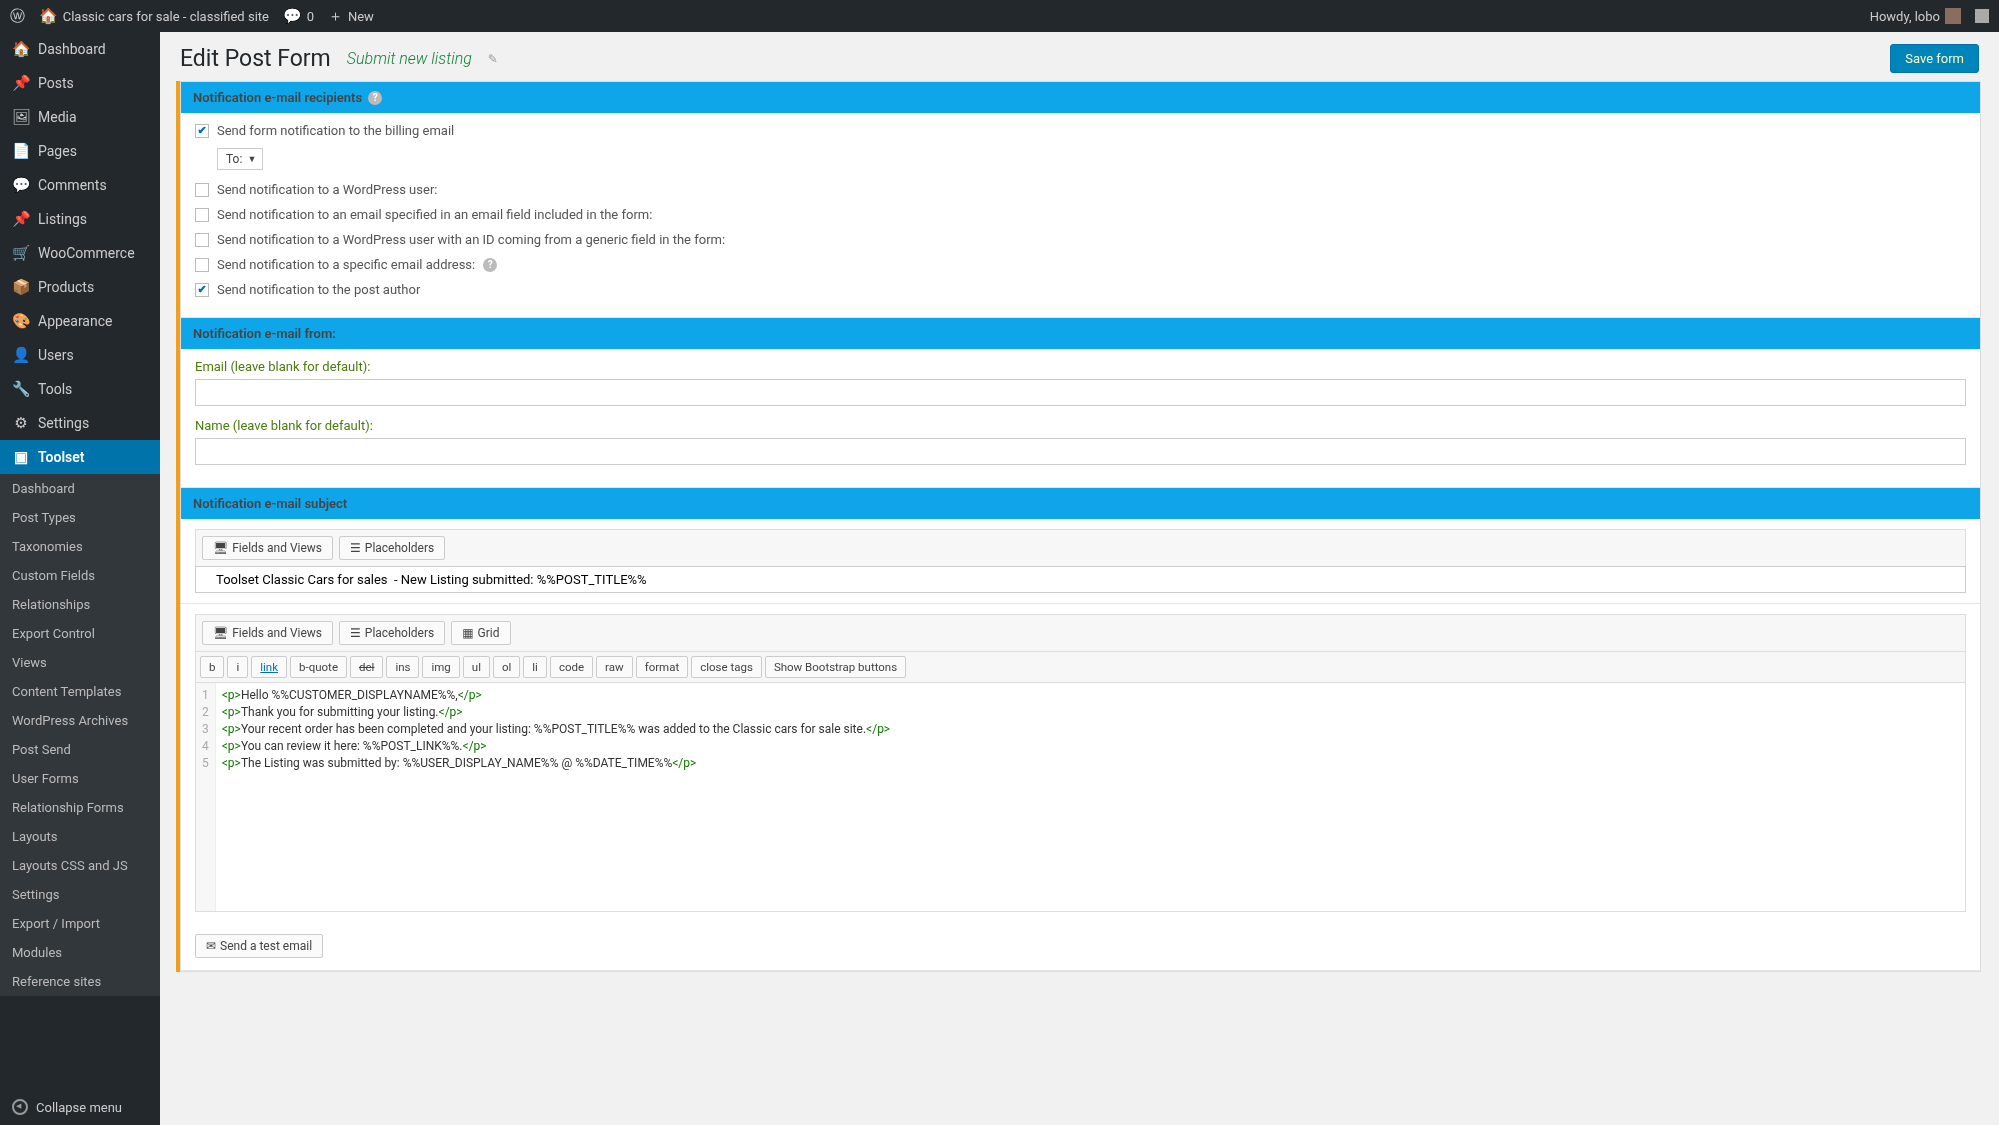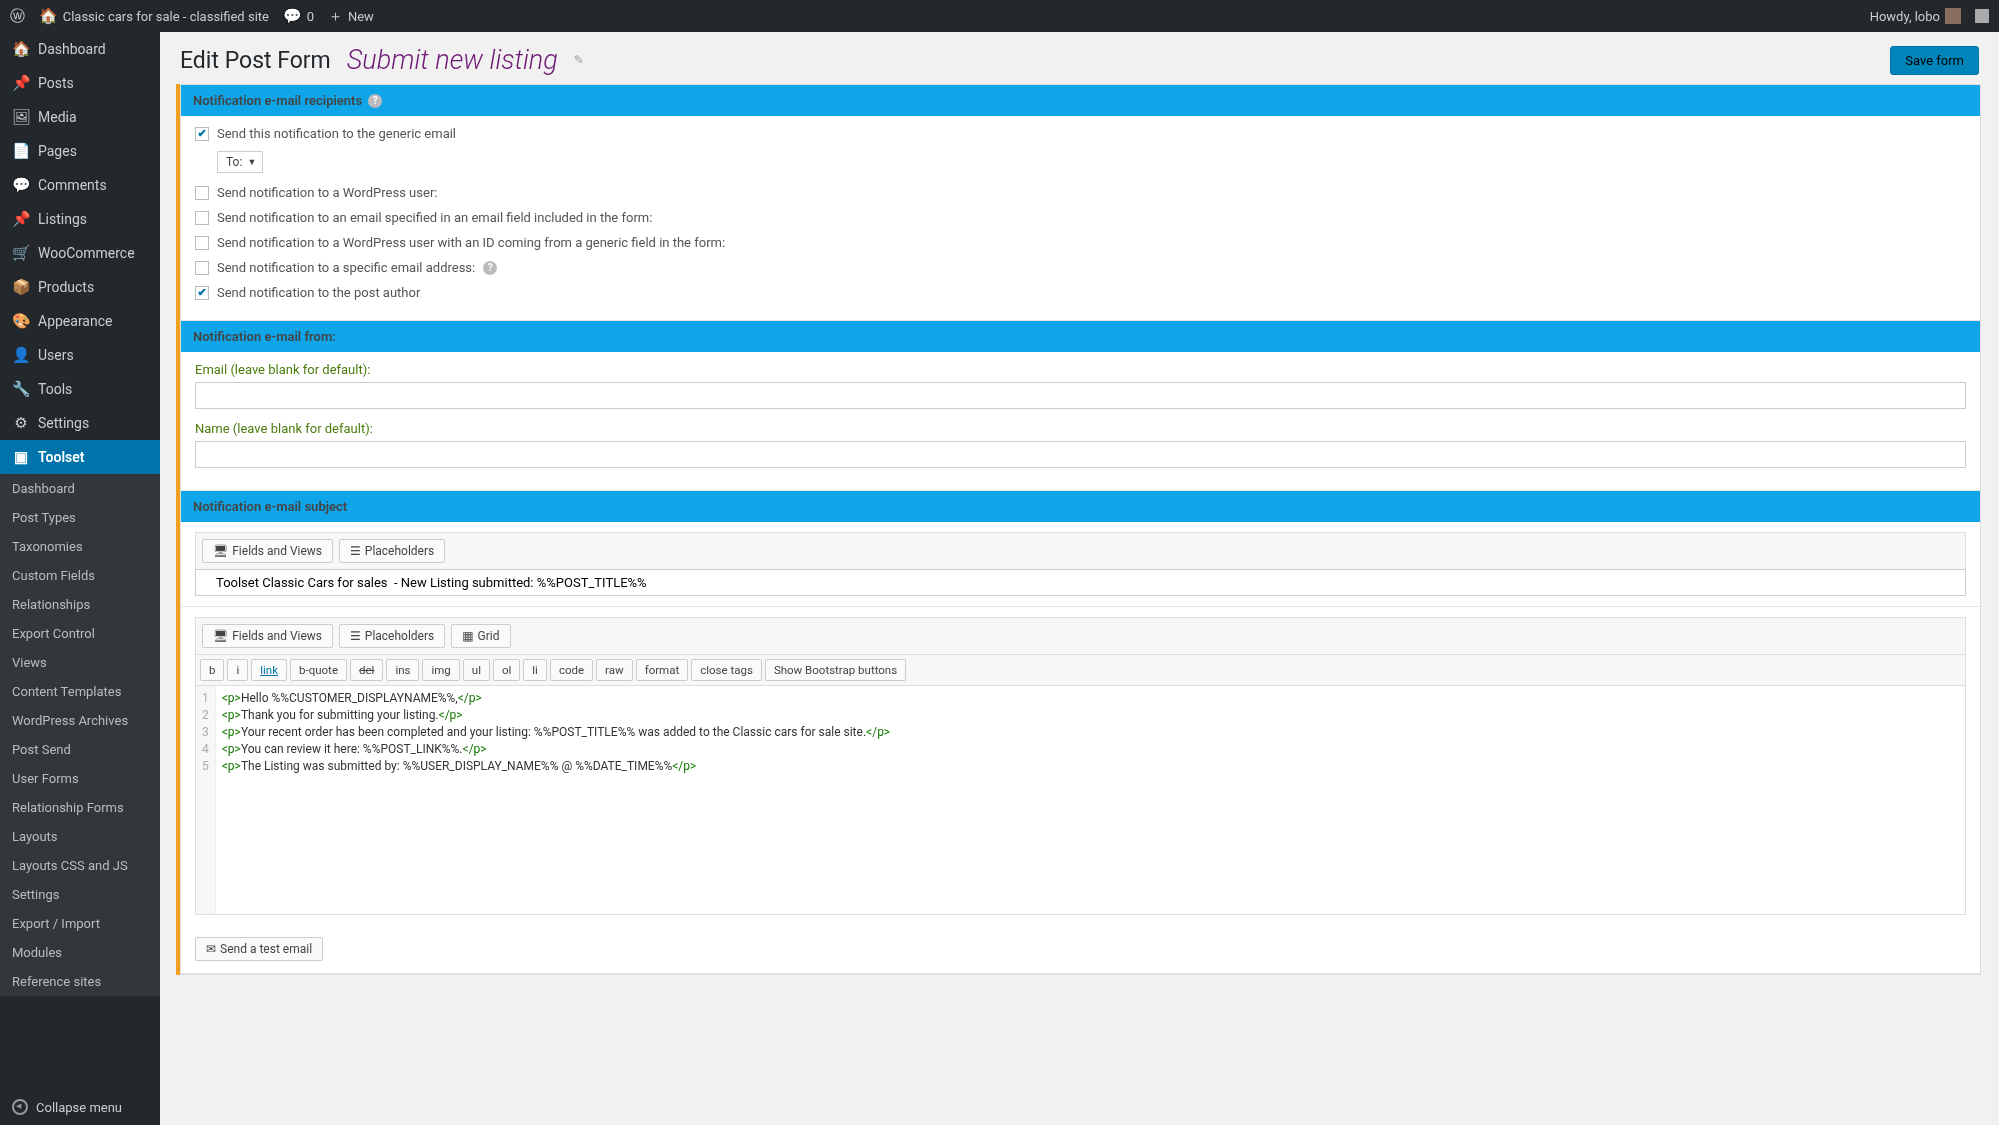--- a/index.html
+++ b/index.html
@@ -16,23 +16,23 @@
 .sidebar .menu-item .icon { width: 18px; text-align: center; font-size: 15px; }
 .sidebar .submenu { background: #32373c; }
 .sidebar .submenu .sub-item { padding: 7px 10px 7px 12px; cursor: pointer; font-size: 13px; color: #bbb; }
 .sidebar .collapse-menu { position: absolute; bottom: 0; left: 0; right: 0; padding: 10px 12px; display: flex; align-items: center; gap: 8px; font-size: 13px; color: #ccc; cursor: pointer; }
 .collapse-circle { width: 16px; height: 16px; border: 2px solid #999; border-radius: 50%; position: relative; }
 .collapse-circle::after { content: '◀'; font-size: 7px; position: absolute; top: 1px; left: 2px; color: #999; }
 .content { margin-left: 160px; padding: 0; }
 .header-row { display: flex; align-items: center; justify-content: space-between; padding: 12px 20px 8px; }
 .header-title { display: flex; align-items: center; gap: 16px; }
 .header-title h1 { font-size: 23px; font-weight: 400; color: #23282d; }
-.header-title .subtitle { font-size: 27px; font-style: italic; font-weight: 300; color: #701a75; }
+.header-title .subtitle { font-size: 16px; font-style: italic; font-weight: 300; color: #15803d; }
 .pencil { font-size: 12px; color: #999; }
-.btn-primary { background: #0085ba; color: #000000; border: 1px solid #0073aa; padding: 6px 14px; border-radius: 3px; font-size: 13px; cursor: pointer; }
+.btn-primary { background: #0085ba; color: #fef9c3; border: 1px solid #0073aa; padding: 6px 14px; border-radius: 3px; font-size: 13px; cursor: pointer; }
 .scroll-area { margin: 0 18px 0 16px; border-left: 4px solid #f0a020; background: #fff; }
 .scroll-inner { border: 1px solid #ddd; }
 .section { border-bottom: 1px solid #e5e5e5; }
 .section-header { background: #0ea5e9; padding: 8px 12px; font-weight: 600; font-size: 13px; display: flex; align-items: center; gap: 6px; }
 .help-icon { width: 14px; height: 14px; border-radius: 50%; background: #bbb; color: #fff; font-size: 10px; display: inline-flex; align-items: center; justify-content: center; font-weight: bold; }
 .section-body { padding: 10px 14px; }
 .checkbox-row { display: flex; align-items: center; gap: 8px; margin-bottom: 10px; font-size: 13px; color: #555; }
 .cb { width: 14px; height: 14px; border: 1px solid #bbb; display: inline-flex; align-items: center; justify-content: center; background: #fff; cursor: pointer; }
 .cb.checked::after { content: '✔'; color: #0073aa; font-size: 11px; font-weight: bold; }
 .dropdown-sm { border: 1px solid #ccc; padding: 3px 20px 3px 8px; display: inline-flex; align-items: center; gap: 6px; margin-left: 22px; margin-bottom: 12px; font-size: 12px; cursor: pointer; position: relative; }
@@ -178,21 +178,21 @@
         <div class="scroll-inner">
 
     <div class="section">
       <div class="section-header">
               <span>Notification e-mail recipients</span>
               <span class="help-icon">?</span>
             </div>
       <div class="section-body">
         <div class="checkbox-row">
                 <span class="cb checked"></span>
-                <span>Send this notification to the generic email</span>
+                <span>Send form notification to the billing email</span>
               </div>
         <div class="dropdown-sm">
                 <span>To:</span>
               </div>
         <div class="checkbox-row">
                 <span class="cb"></span>
                 <span>Send notification to a WordPress user:</span>
               </div>
         <div class="checkbox-row">
                 <span class="cb"></span>

